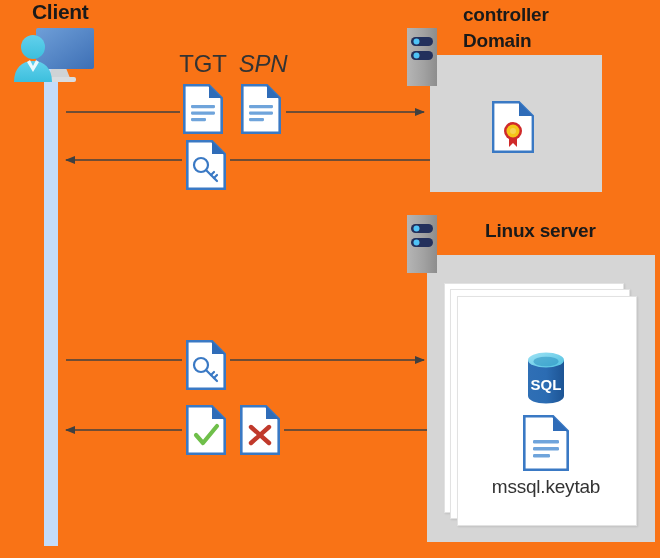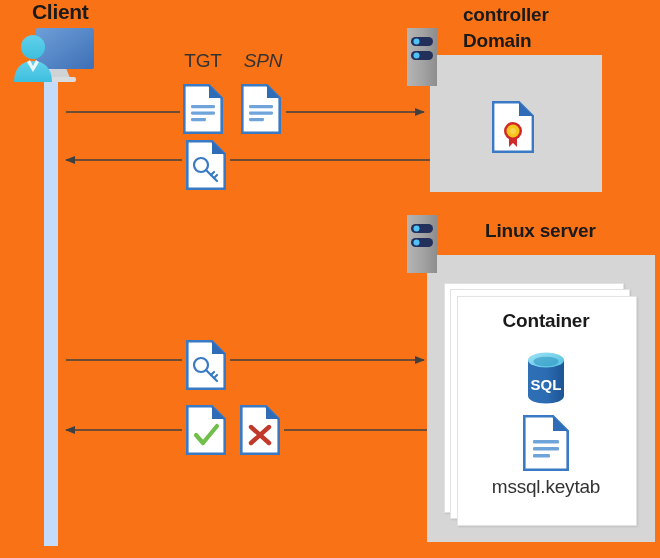--- a/index.html
+++ b/index.html
@@ -80,21 +80,21 @@
     left: 457px; top: 476px;
     width: 178px;
     text-align: center;
     font-size: 19px;
     color: #333333;
     letter-spacing: -0.2px;
   }
 
   
   .doc-label {
-    font-size: 19px;
+    font-size: 24px;
     color: #333333;
     text-align: center;
     letter-spacing: -0.2px;
   }
   #tgt-label { left: 175px; top: 50px; width: 56px; }
   #spn-label { left: 233px; top: 50px; width: 60px; font-style: italic; }
   #verdict-label {
     left: 120px; top: 462px;
     width: 220px;
     font-size: 19px;
@@ -213,21 +213,20 @@
     <rect x="4" y="23" width="22" height="9" rx="4.5" fill="#23305c"></rect>
     <circle cx="9.5" cy="27.5" r="3" fill="#4fc3f7"></circle>
   </svg>
 
   <div class="abs node-title" id="ls-title">Linux server</div>
 
   <div class="abs card" id="card-back"></div>
   <div class="abs card" id="card-mid"></div>
   <div class="abs card" id="card-front"></div>
 
-  <div class="abs" id="container-title">Container</div>
 
   <svg class="abs" id="sql-icon" viewBox="0 0 50 56" xmlns="http://www.w3.org/2000/svg">
     <defs>
       <linearGradient id="sqlside" x1="0" y1="0" x2="1" y2="0">
         <stop offset="0%" stop-color="#2f6fb5"></stop>
         <stop offset="50%" stop-color="#2b6cb3"></stop>
         <stop offset="100%" stop-color="#1d5494"></stop>
       </linearGradient>
       <linearGradient id="sqltop" x1="0" y1="0" x2="1" y2="1">
         <stop offset="0%" stop-color="#9fe3f5"></stop>

